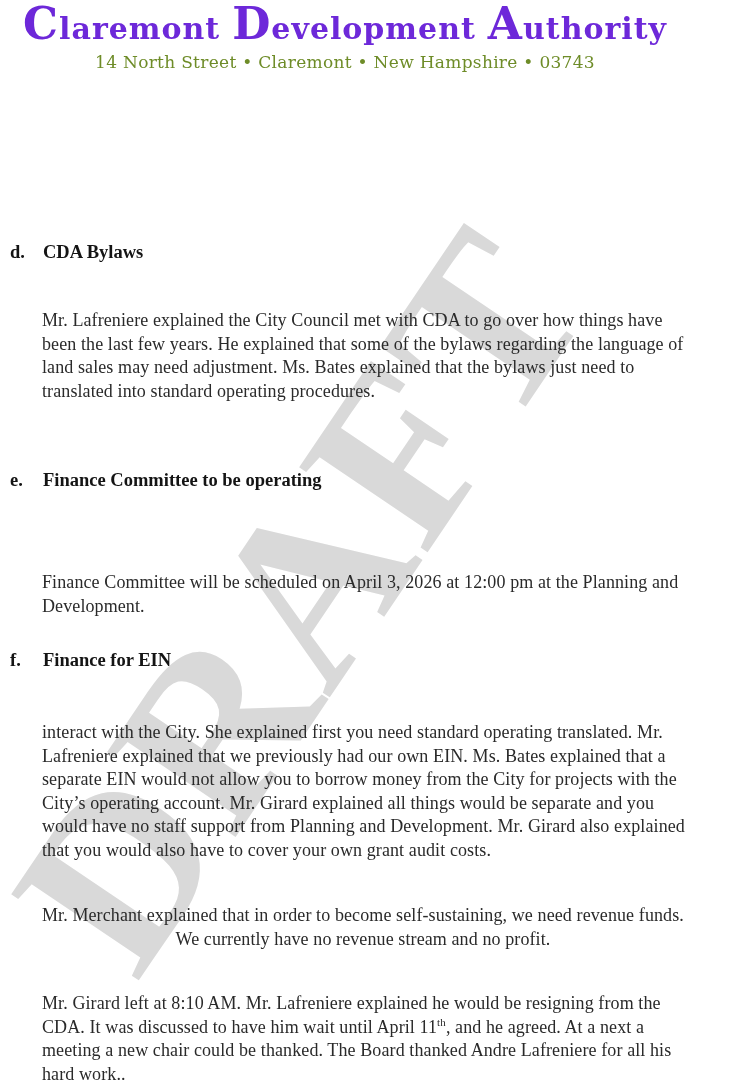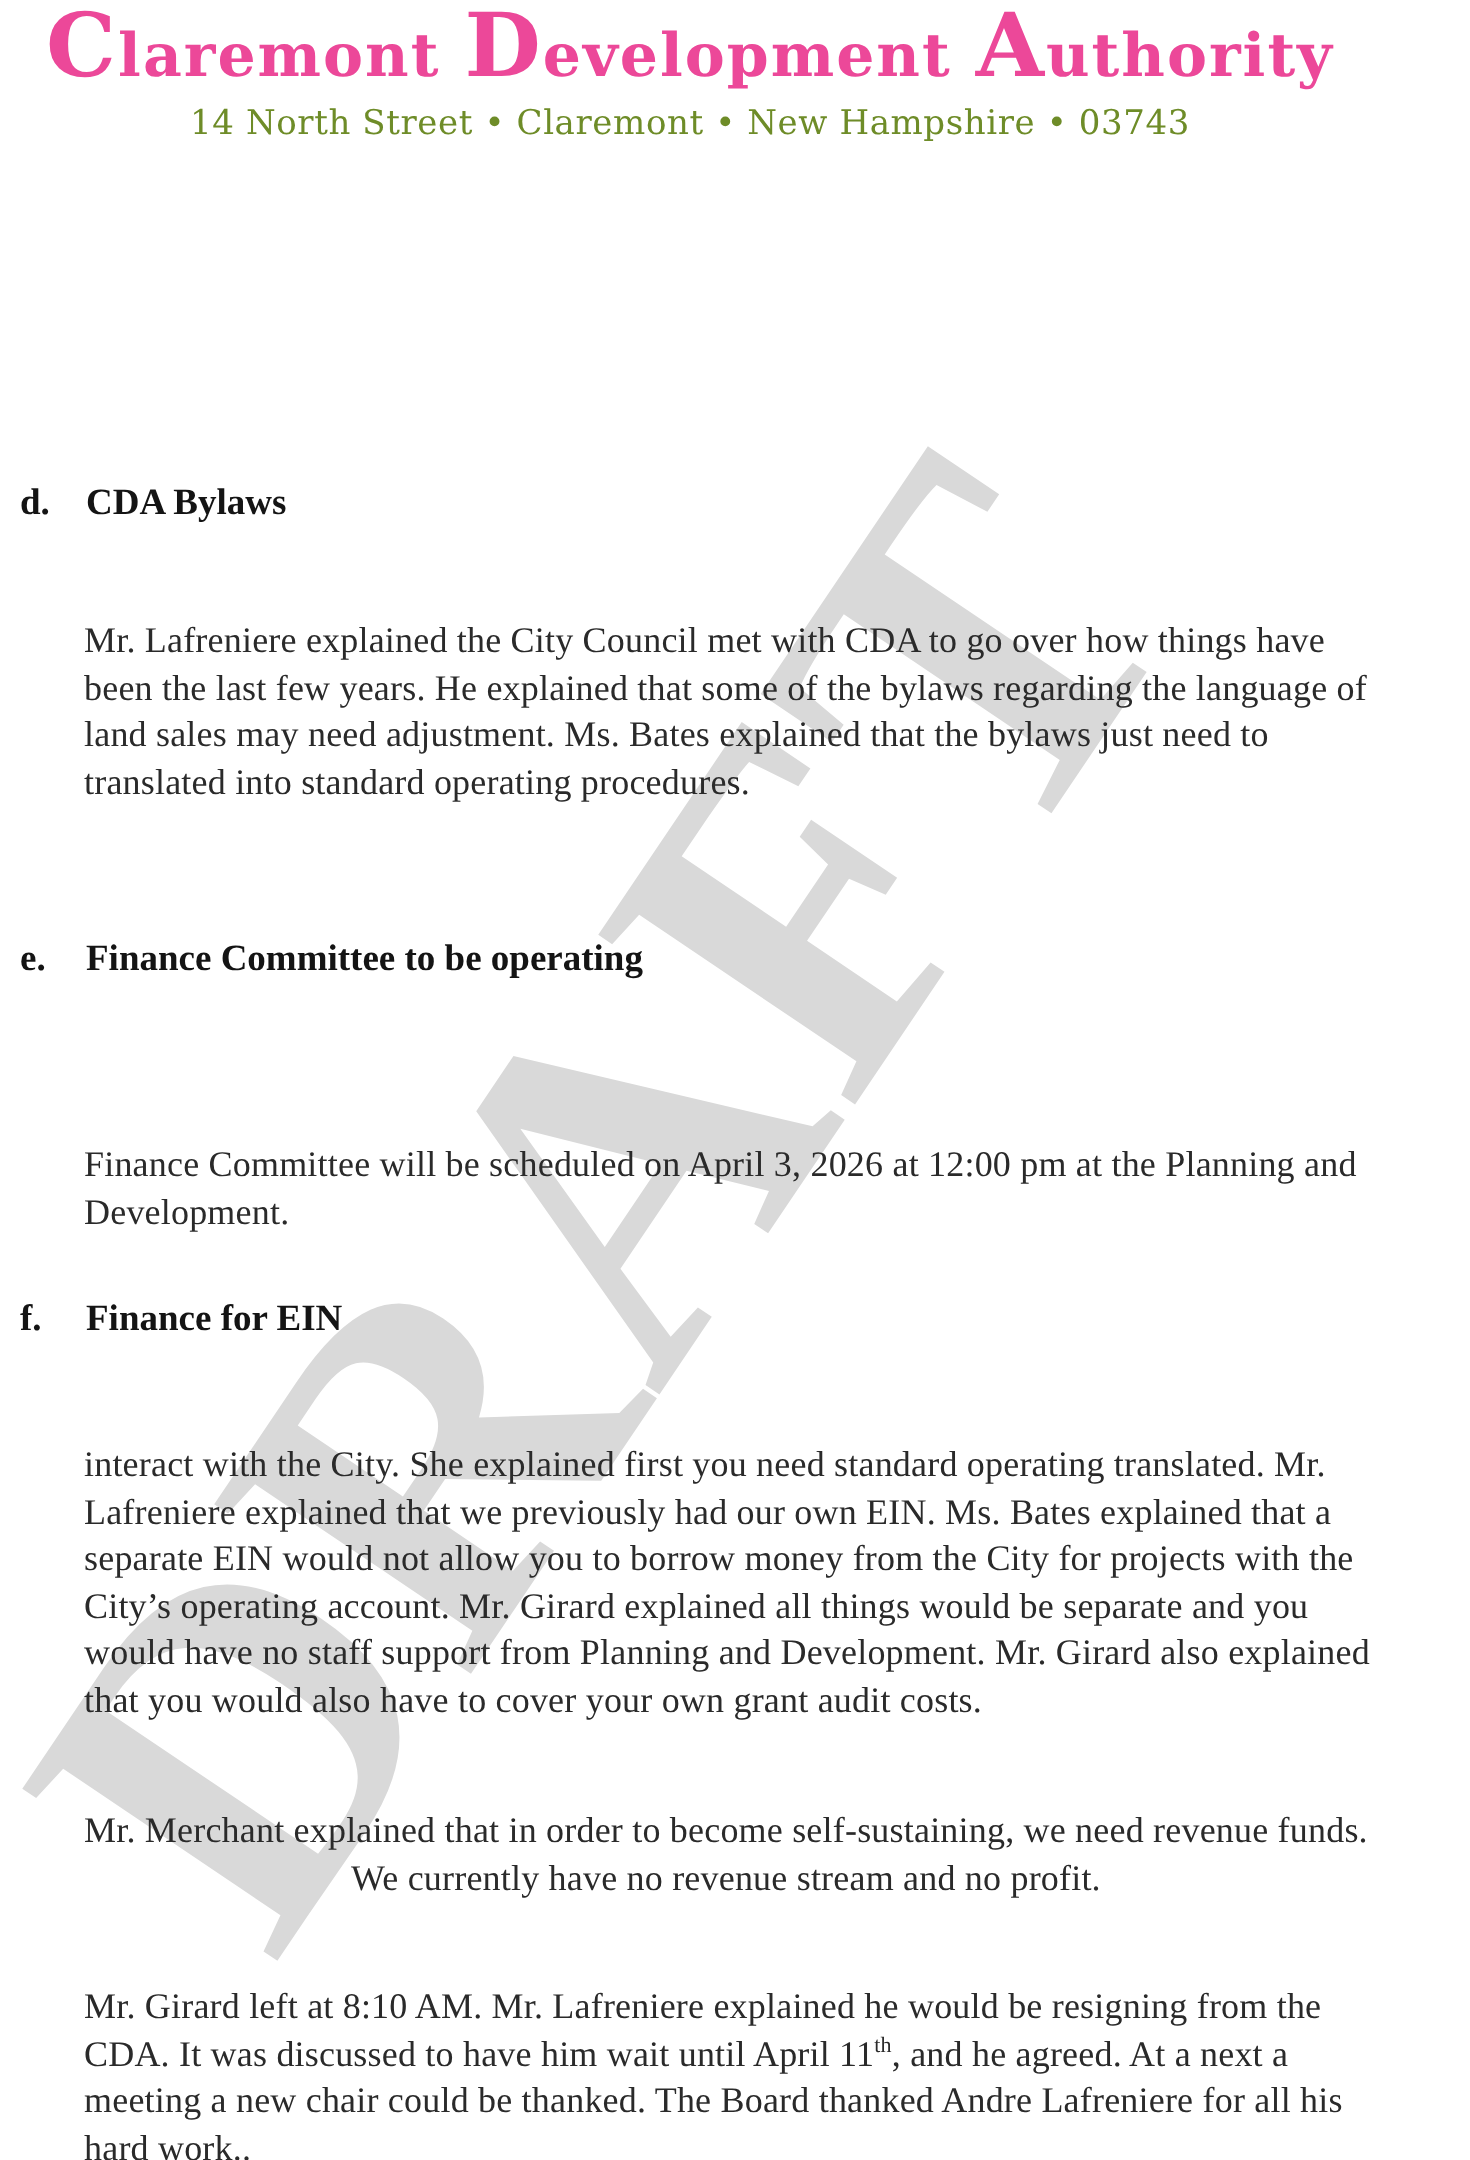--- a/index.html
+++ b/index.html
@@ -36,21 +36,21 @@
     position: absolute;
     top: 2px;
     left: 0;
     width: 690px;
     text-align: center;
     z-index: 1;
   }
   .title {
     font-family: "DejaVu Serif", serif;
     font-weight: bold;
-    color: #ec4899;
+    color: #6d28d9;
     font-size: 30px;
     line-height: 44px;
     letter-spacing: 1px;
     white-space: nowrap;
   }
   .title .word { margin: 0 6px; }
   .title .initial { font-size: 44px; }
   .subtitle {
     margin-top: 1px;
     font-family: "DejaVu Serif", serif;

